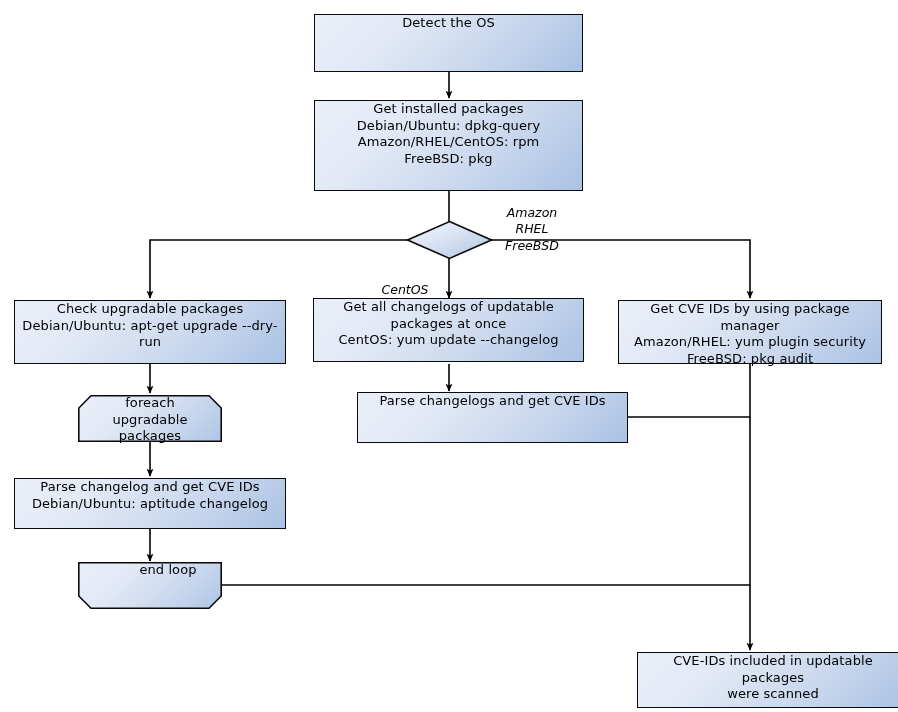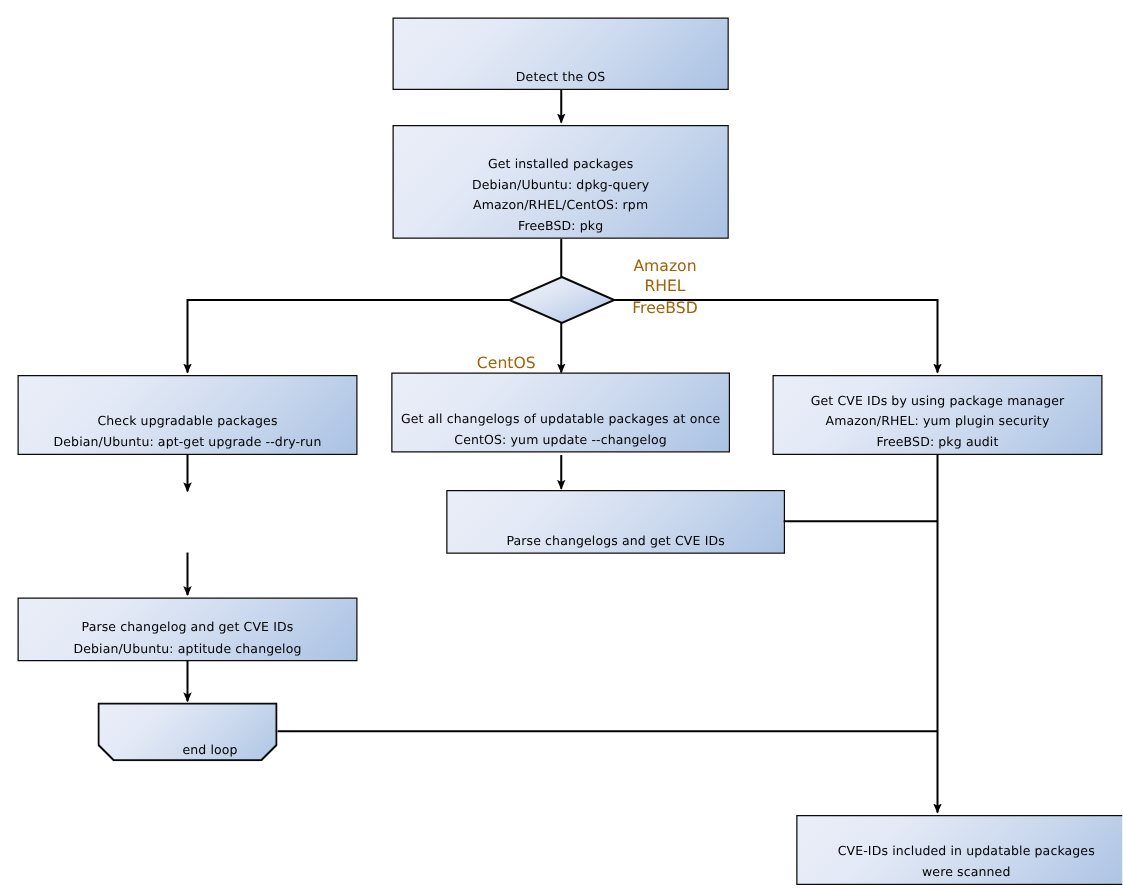--- a/index.html
+++ b/index.html
@@ -22,25 +22,25 @@
     left: 0;
     top: 0;
     width: 898px;
     height: 712px;
     pointer-events: none;
   }
   .node {
     position: absolute;
     box-sizing: border-box;
     display: flex;
-    align-items: flex-end;
+    align-items: flex-start;
     justify-content: center;
     text-align: center;
     color: #000000;
-    font-size: 10px;
+    font-size: 13px;
     line-height: 16.5px;
     letter-spacing: 0.1px;
   }
   .node .label {
     width: 100%;
     padding: 0 4px;
     white-space: pre-line;
   }
   
   .box {
@@ -63,23 +63,24 @@
     clip-path: polygon(0 0, 100% 0, 100% calc(100% - 13px), calc(100% - 13px) 100%, 13px 100%, 0 calc(100% - 13px));
   }
   
   .diamond {
     position: absolute;
   }
   .edge-label {
     position: absolute;
     font-size: 12.5px;
     line-height: 16.5px;
-    color: #a16207;
+    color: #000000;
     white-space: pre-line;
     text-align: center;
+    font-style: italic;
   }
 </style>
 </head>
 <body>
 
 <div id="canvas">
 
   <svg class="edges" viewBox="0 0 898 712" xmlns="http://www.w3.org/2000/svg">
     <defs>
       <marker id="arrow" markerWidth="10" markerHeight="10" refX="7.2" refY="4" orient="auto" markerUnits="userSpaceOnUse">
@@ -159,20 +160,28 @@
     <span class="label">Get all changelogs of updatable packages at once
 CentOS: yum update --changelog</span>
   </div>
 
   <div class="node box" style="left:618px; top:300px; width:264px; height:64px;">
     <span class="label">Get CVE IDs by using package manager
 Amazon/RHEL: yum plugin security
 FreeBSD: pkg audit</span>
   </div>
 
+  <div class="node" style="left:78px; top:395px; width:144px; height:47px;">
+    <div class="loop-start" style="position:absolute; inset:0;"></div>
+    <svg class="loop-start-border" viewBox="0 0 144 47" preserveAspectRatio="none">
+      <polygon points="13,0.8 131,0.8 143.2,13 143.2,46.2 0.8,46.2 0.8,13" fill="none" stroke="#0a0a0a" stroke-width="1.6"></polygon>
+    </svg>
+    <span class="label" style="position:relative;">foreach
+upgradable  packages</span>
+  </div>
 
   <div class="node box" style="left:313px; top:392px; width:271px; height:51px;margin-left:44px;">
     <span class="label">Parse changelogs and get CVE IDs</span>
   </div>
 
   <div class="node box" style="left:14px; top:478px; width:272px; height:51px;">
     <span class="label">Parse changelog and get  CVE IDs
 Debian/Ubuntu: aptitude changelog</span>
   </div>
 

